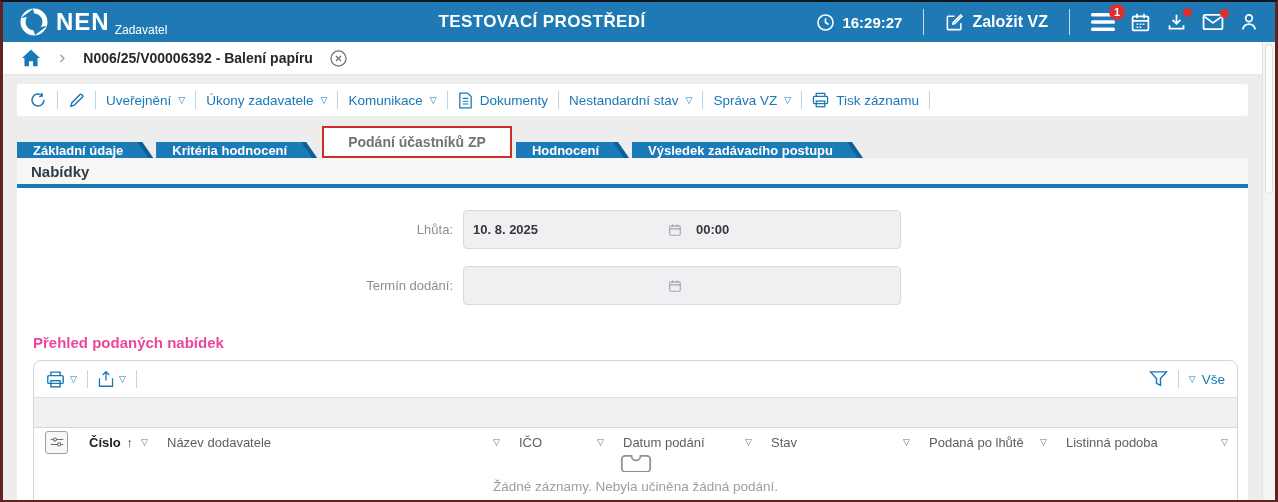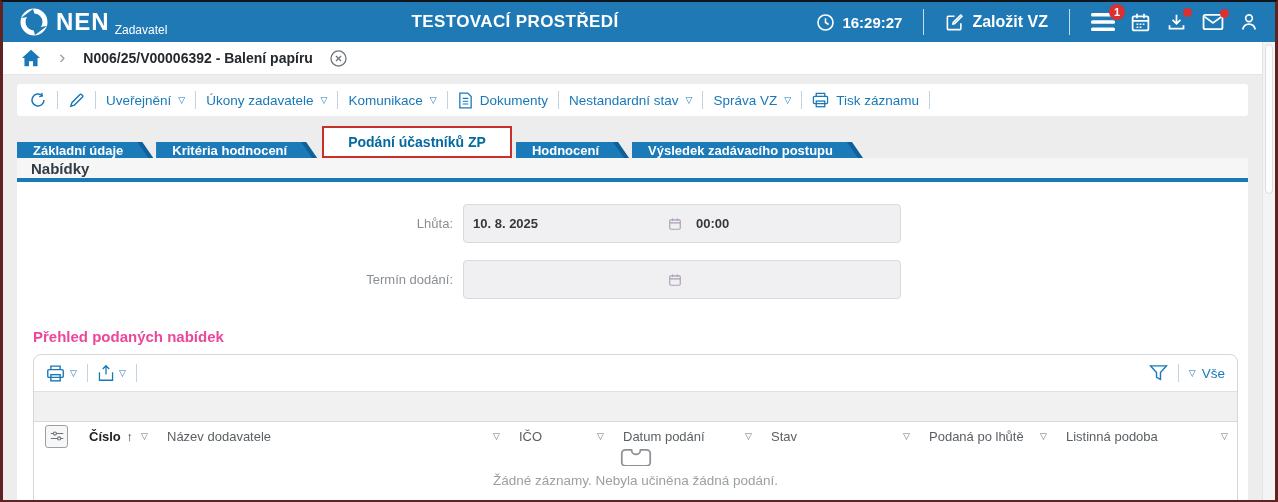--- a/index.html
+++ b/index.html
@@ -20,21 +20,21 @@
 
   
   .hdr {
     height: 40px; background: #1e79b5; color:#fff;
     display:flex; align-items:center; padding:0 16px; position:relative;
   }
   .logo { display:flex; align-items:flex-start; gap:7px; }
   .logo-name { font-size:24px; font-weight:bold; letter-spacing:1px; line-height:30px;}
   .logo-sub { font-size:12px; margin-top:16px; margin-left:-2px;}
   .hdr-title {
-    position:absolute; left:512px; transform:translateX(-50%);
+    position:absolute; left:539px; transform:translateX(-50%);
     font-size:17px; font-weight:bold; letter-spacing:.4px; white-space:nowrap;
   }
   .hdr-right { margin-left:auto; display:flex; align-items:center; gap:15px; }
   .hdr-time { display:flex; align-items:center; gap:7px; font-size:15px; font-weight:600;}
   .vsep { width:1px; height:26px; background:rgba(255,255,255,.75); margin:0 6px;}
   .hdr-btn { display:flex; align-items:center; gap:8px; font-size:16px; font-weight:bold; cursor:pointer;}
   .icon-wrap { position:relative; cursor:pointer; }
   .badge {
     position:absolute; top:-8px; right:-10px; min-width:16px; height:16px;
     background:#dc2f2f; border-radius:8px; color:#fff; font-size:11px; font-weight:bold;
@@ -76,27 +76,27 @@
     padding:0 30px 0 16px; margin-right:3px; cursor:pointer;
   }
   .tab-bg1 { position:absolute; inset:0; background:#0f5f99;
     clip-path: polygon(0 0, calc(100% - 11px) 0, 100% 100%, 0 100%); }
   .tab-bg2 { position:absolute; inset:0; background:#1b7ab8;
     clip-path: polygon(0 0, calc(100% - 16px) 0, calc(100% - 5px) 100%, 0 100%); }
   .tab-lbl { position:relative; z-index:1; color:#fff; font-weight:bold; font-size:13px; white-space:nowrap;}
   .tab-active {
     height:32px; background:#fff; border:2px solid #c9302c; z-index:2;
     display:flex; align-items:center; padding:0 24px; margin:0 4px 0 2px;
-    font-weight:bold; font-size:14px; color:#0369a1; white-space:nowrap; cursor:pointer;
+    font-weight:bold; font-size:14px; color:#737373; white-space:nowrap; cursor:pointer;
   }
 
   
   .main { margin:0 14px; background:#fff; height:392px; }
   .section-bar {
-    height:24px; background:#f6f6f7; border-bottom:4px solid #1878b8;
+    height:30px; background:#f6f6f7; border-bottom:4px solid #1878b8;
     display:flex; align-items:center; padding:0 14px;
     font-size:15px; font-weight:bold; color:#333c44;
   }
 
   .form { padding-top:22px; }
   .form-row { display:flex; align-items:center; margin-bottom:17px; }
   .form-label { width:446px; text-align:right; padding-right:10px; color:#8a8f94; font-size:13px;}
   .form-field {
     width:438px; height:39px; background:#f0f0f2; border:1px solid #d9d9de;
     border-radius:4px; display:flex; align-items:center; padding:0 9px; font-size:13px;

